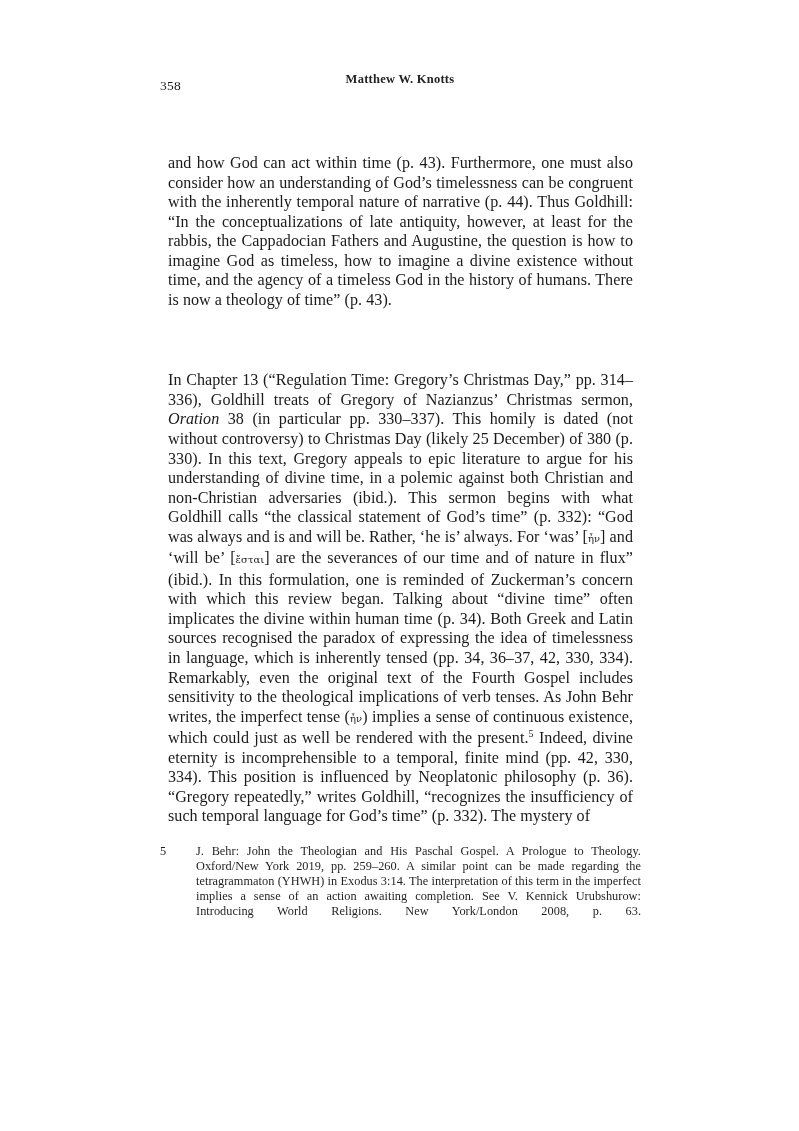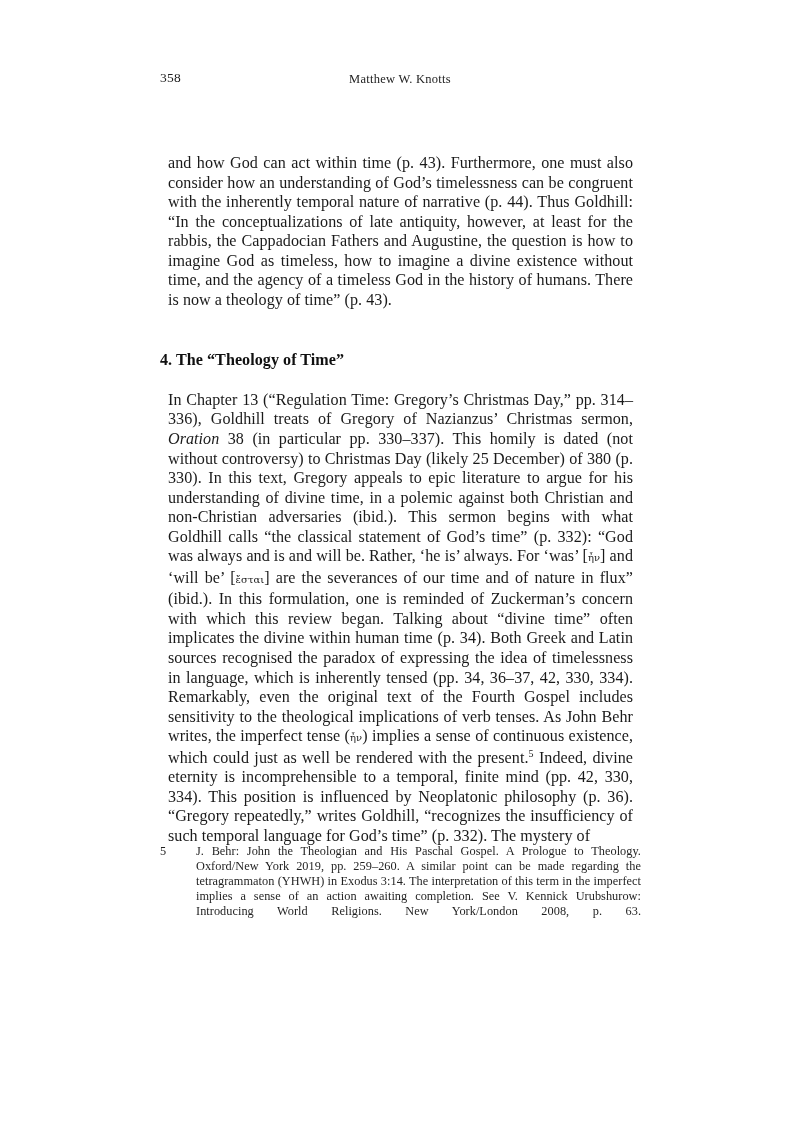--- a/index.html
+++ b/index.html
@@ -23,34 +23,35 @@
   .running-head {
     position: absolute;
     left: 160px;
     top: 70px;
     width: 480px;
     height: 20px;
   }
   .folio {
     position: absolute;
     left: 0;
-    top: 0;
+    top: 8px;
     font-size: 13.5px;
     letter-spacing: 0.2px;
     color: #1b1b1b;
   }
   .head-title {
     position: absolute;
     left: 0;
     top: 2px;
     width: 480px;
     text-align: center;
     font-size: 12.5px;
     letter-spacing: 0.25px;
     color: #232323;
+    font-weight: bold;
   }
 
   
   .textblock {
     position: absolute;
     left: 160px;
     top: 145px;
     width: 481px;
   }
 
@@ -135,21 +136,20 @@
     <span class="folio">358</span>
     <span class="head-title">Matthew W. Knotts</span>
   </div>
 
   <div class="textblock">
 
     <p class="body last-free">and how God can act within time (p. 43). Furthermore, one must also consider how an understanding of God’s timelessness can be congruent with the inherently temporal nature of narrative (p. 44). Thus Goldhill: “In the conceptualizations of late antiquity, however, at least for the rabbis, the Cappadocian Fathers and Augustine, the question is how to imagine God as timeless, how to imagine a divine existence without time, and the agency of a timeless God in the history of humans. There is now a theology of time” (p. 43).</p>
 
     <div class="gap-before-heading"></div>
 
-    <h2 class="section-heading">4. The “Theology of Time”</h2>
 
     <div class="gap-after-heading"></div>
 
     <p class="body last-free"><span>In Chapter 13 (“Regulation Time: Gregory’s Christmas Day,” pp. 314–336), Goldhill treats of Gregory of Nazianzus’ Christmas sermon, </span><i class="ital">Oration</i><span> 38 (in particular pp. 330–337). This homily is dated (not without controversy) to Christmas Day (likely 25 December) of 380 (p. 330). In this text, Gregory appeals to epic literature to argue for his understanding of divine time, in a polemic against both Christian and non-Christian adversaries (ibid.). This sermon begins with what Goldhill calls “the classical statement of God’s time” (p. 332): “God was always and is and will be. Rather, ‘he is’ always. For ‘was’ [</span><span class="greek">ἦν</span><span>] and ‘will be’ [</span><span class="greek">ἔσται</span><span>] are the severances of our time and of nature in flux” (ibid.). In this formulation, one is reminded of Zuckerman’s concern with which this review began. Talking about “divine time” often implicates the divine within human time (p. 34). Both Greek and Latin sources recognised the paradox of expressing the idea of timelessness in language, which is inherently tensed (pp. 34, 36–37, 42, 330, 334). Remarkably, even the original text of the Fourth Gospel includes sensitivity to the theological implications of verb tenses. As John Behr writes, the imperfect tense (</span><span class="greek">ἦν</span><span>) implies a sense of continuous existence, which could just as well be rendered with the present.</span><sup class="fn-ref">5</sup><span> Indeed, divine eternity is incomprehensible to a temporal, finite mind (pp. 42, 330, 334). This position is influenced by Neoplatonic philosophy (p. 36). “Gregory repeatedly,” writes Goldhill, “recognizes the insufficiency of such temporal language for God’s time” (p. 332). The mystery of</span></p>
 
   </div>
 
   <div class="footnotes">
     <div class="footnote">
       <span class="fn-num">5</span>

